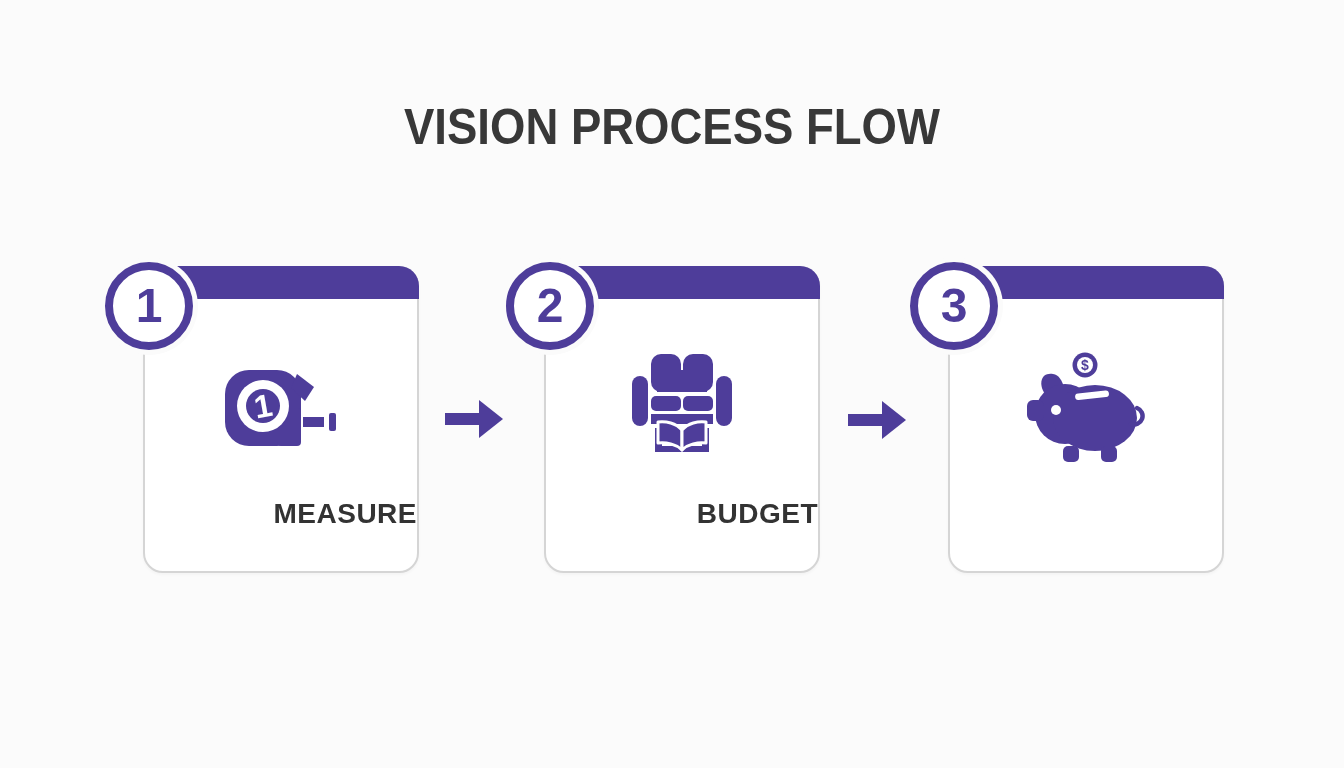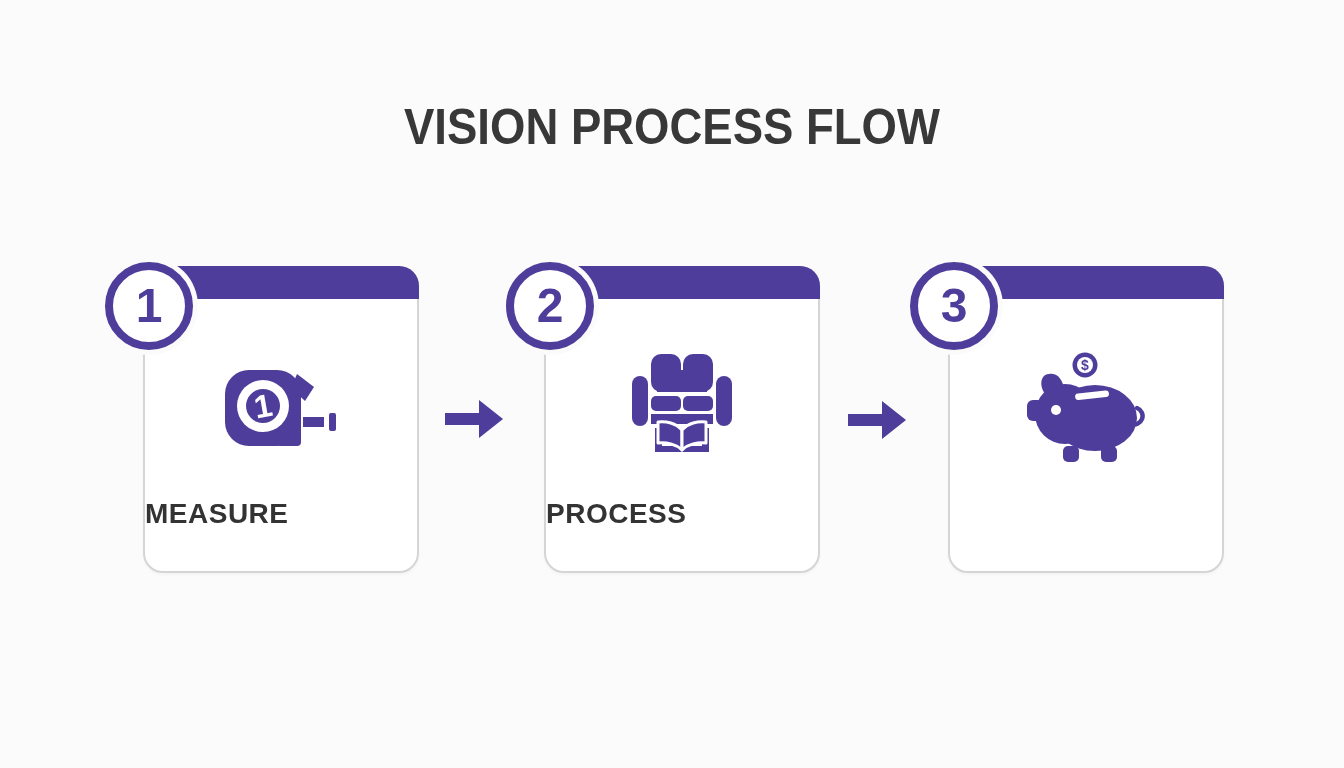--- a/index.html
+++ b/index.html
@@ -46,21 +46,21 @@
     position:absolute;left:0;right:0;
     display:flex;justify-content:center;
     color:var(--accent);
   }
   .icon-area svg{display:block;}
   .icon-tape{top:102px;}
   .icon-sofa{top:86px;}
   .icon-pig{top:84px;}
   .step-label{
     position:absolute;top:232px;left:0;width:100%;
-    text-align:left;font-size:28px;font-weight:700;
+    text-align:right;font-size:28px;font-weight:700;
     letter-spacing:0.5px;color:var(--label);line-height:1;
   }
   .card-1{left:143px;}
   .card-2{left:544px;}
   .card-3{left:948px;}
   .arrow{position:absolute;color:var(--accent);}
   .arrow-1{left:445px;top:399px;}
   .arrow-2{left:848px;top:400px;}
 </style>
 </head>
@@ -108,21 +108,21 @@
         <rect x="22" y="42" width="30" height="15" rx="5"></rect>
         <rect x="54" y="42" width="30" height="15" rx="5"></rect>
         <rect x="22" y="60" width="62" height="10"></rect>
         <rect x="26" y="74" width="7" height="24"></rect>
         <rect x="73" y="74" width="7" height="24"></rect>
         <rect x="26" y="92" width="54" height="6"></rect>
         <path d="M53 76 C47 69 37 67 29 68 L29 89 C37 88 47 90 53 96 Z" stroke="#fff" stroke-width="3" stroke-linejoin="round"></path>
         <path d="M53 76 C59 69 69 67 77 68 L77 89 C69 88 59 90 53 96 Z" stroke="#fff" stroke-width="3" stroke-linejoin="round"></path>
       </svg>
     </div>
-    <div class="step-label">PROCESS</div>
+    <div class="step-label">BUDGET</div>
   </div>
 
   <div class="arrow arrow-2">
     <svg width="58" height="40" viewBox="0 0 58 40" fill="currentColor" xmlns="http://www.w3.org/2000/svg">
       <rect x="0" y="14" width="34" height="12"></rect>
       <polygon points="34,1 58,20 34,39"></polygon>
     </svg>
   </div>
 
   <div class="card card-3">

